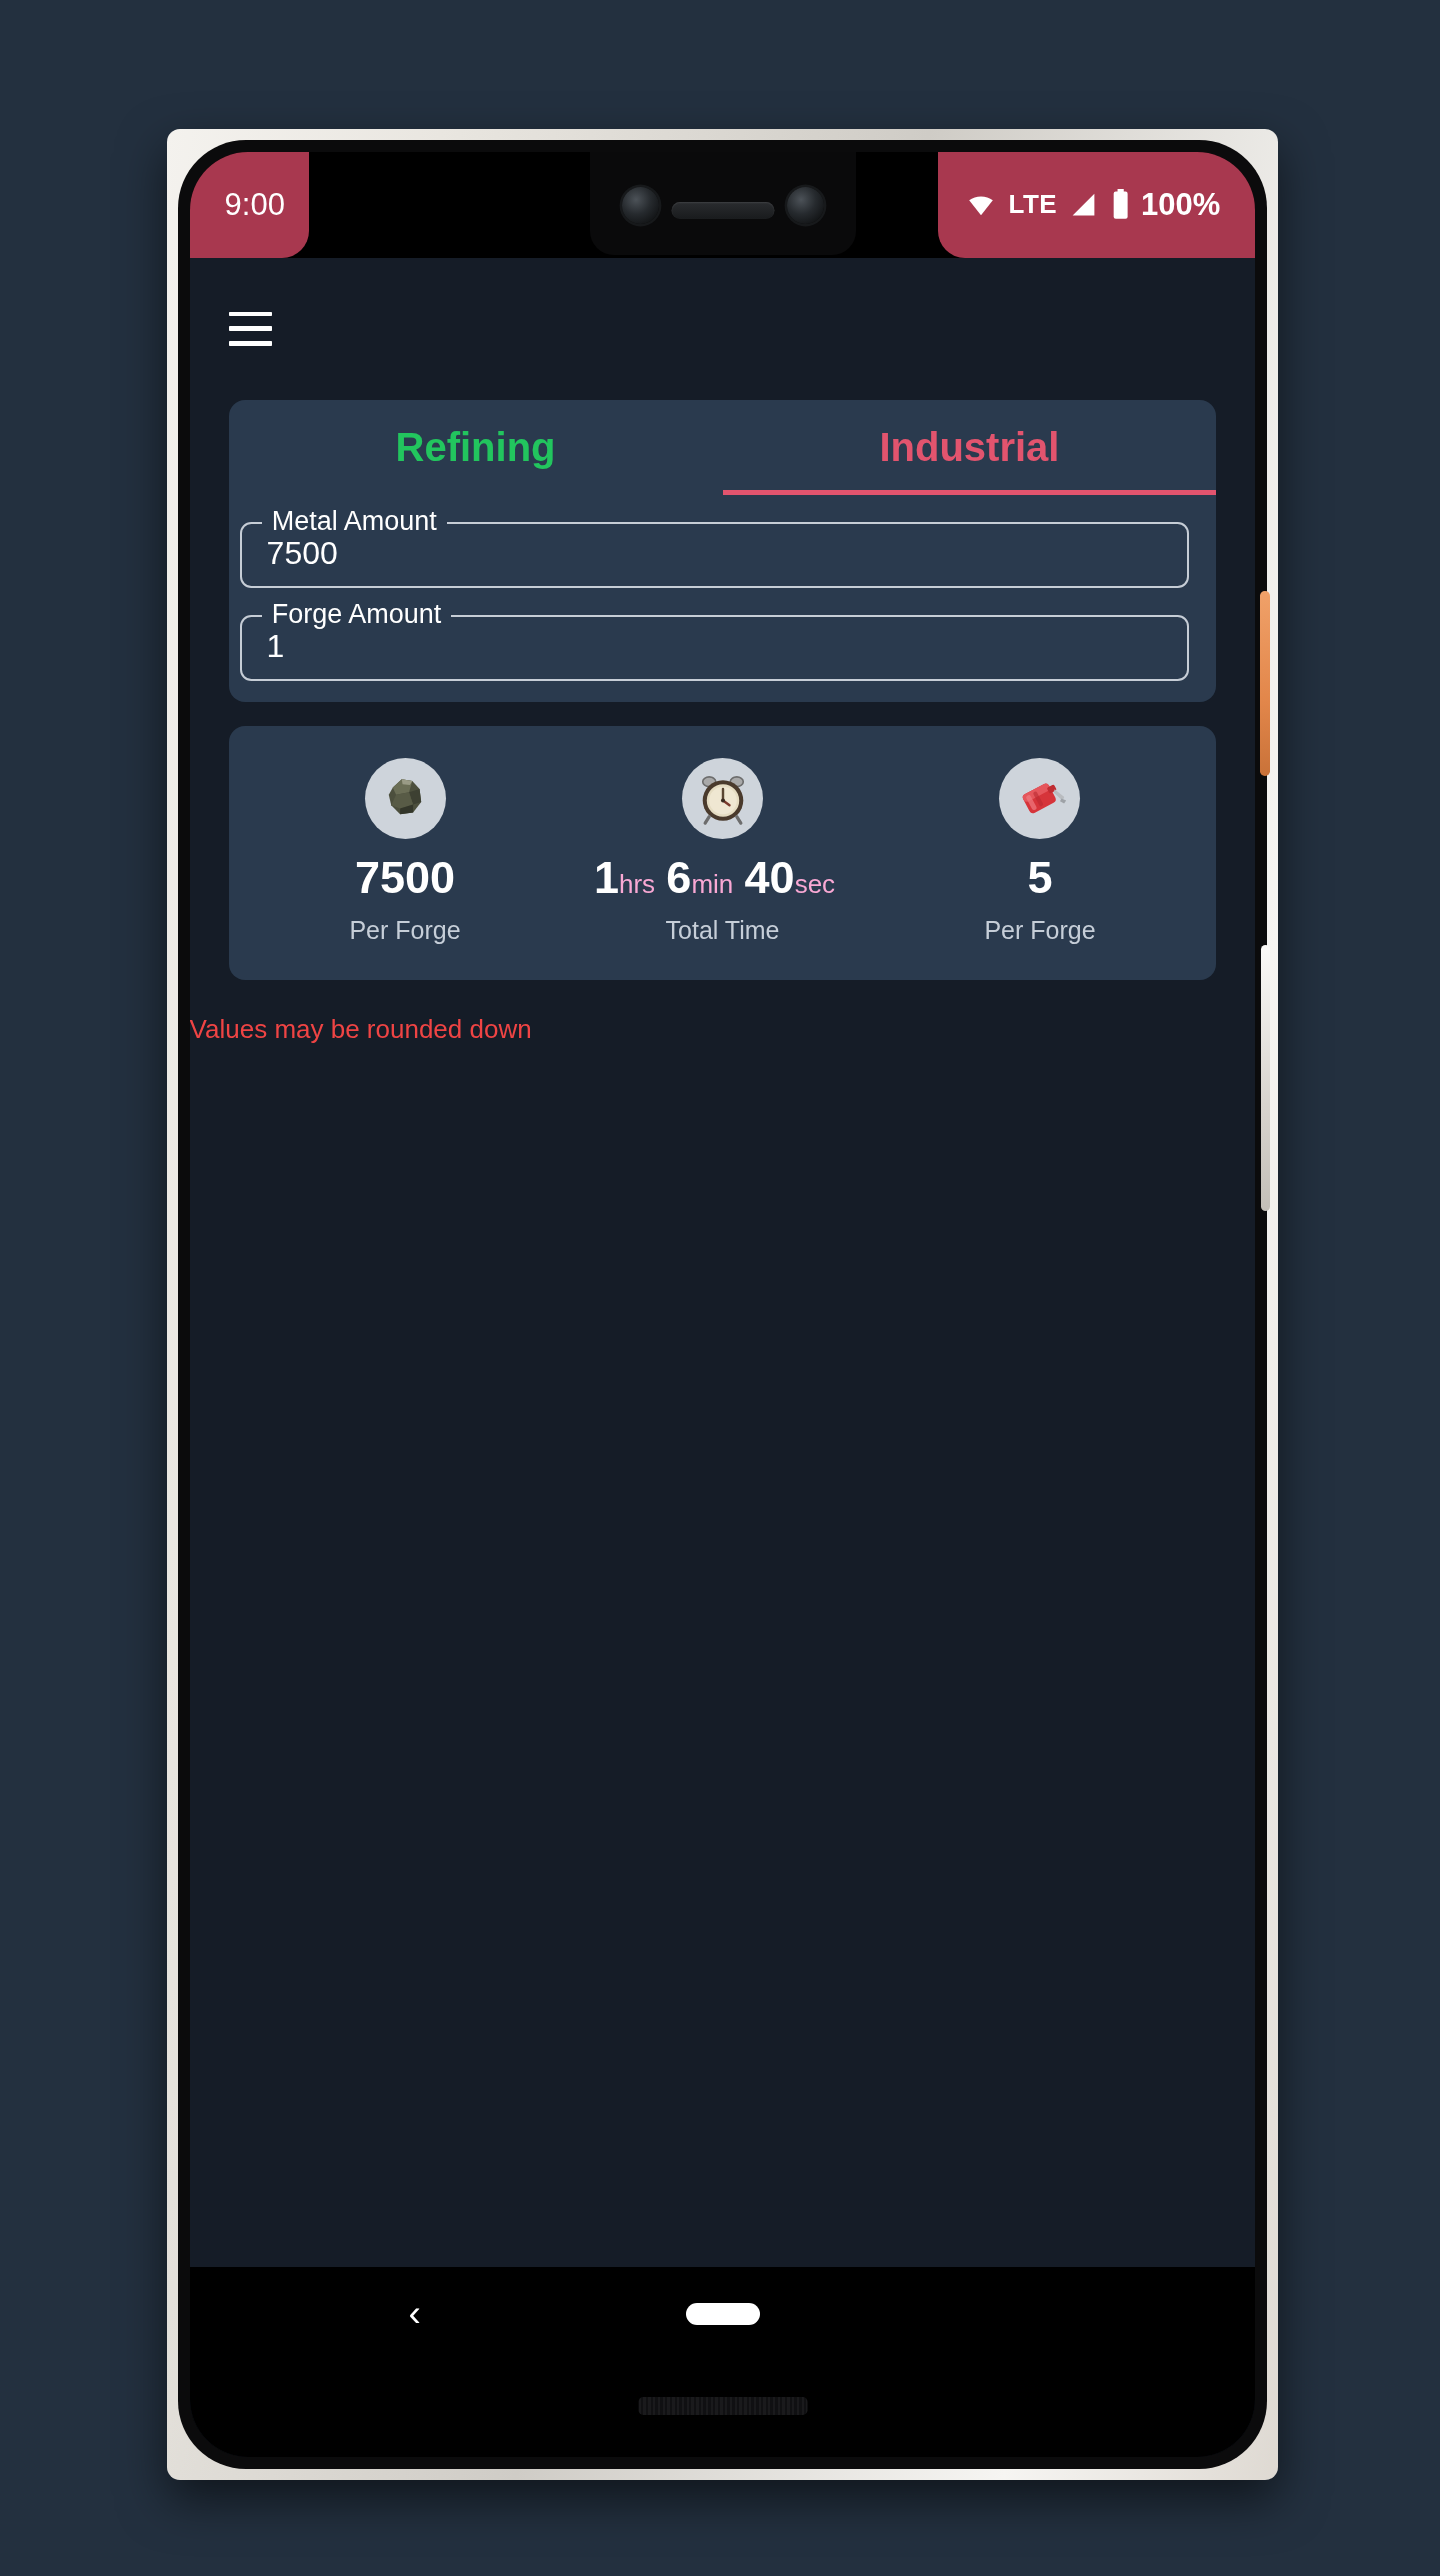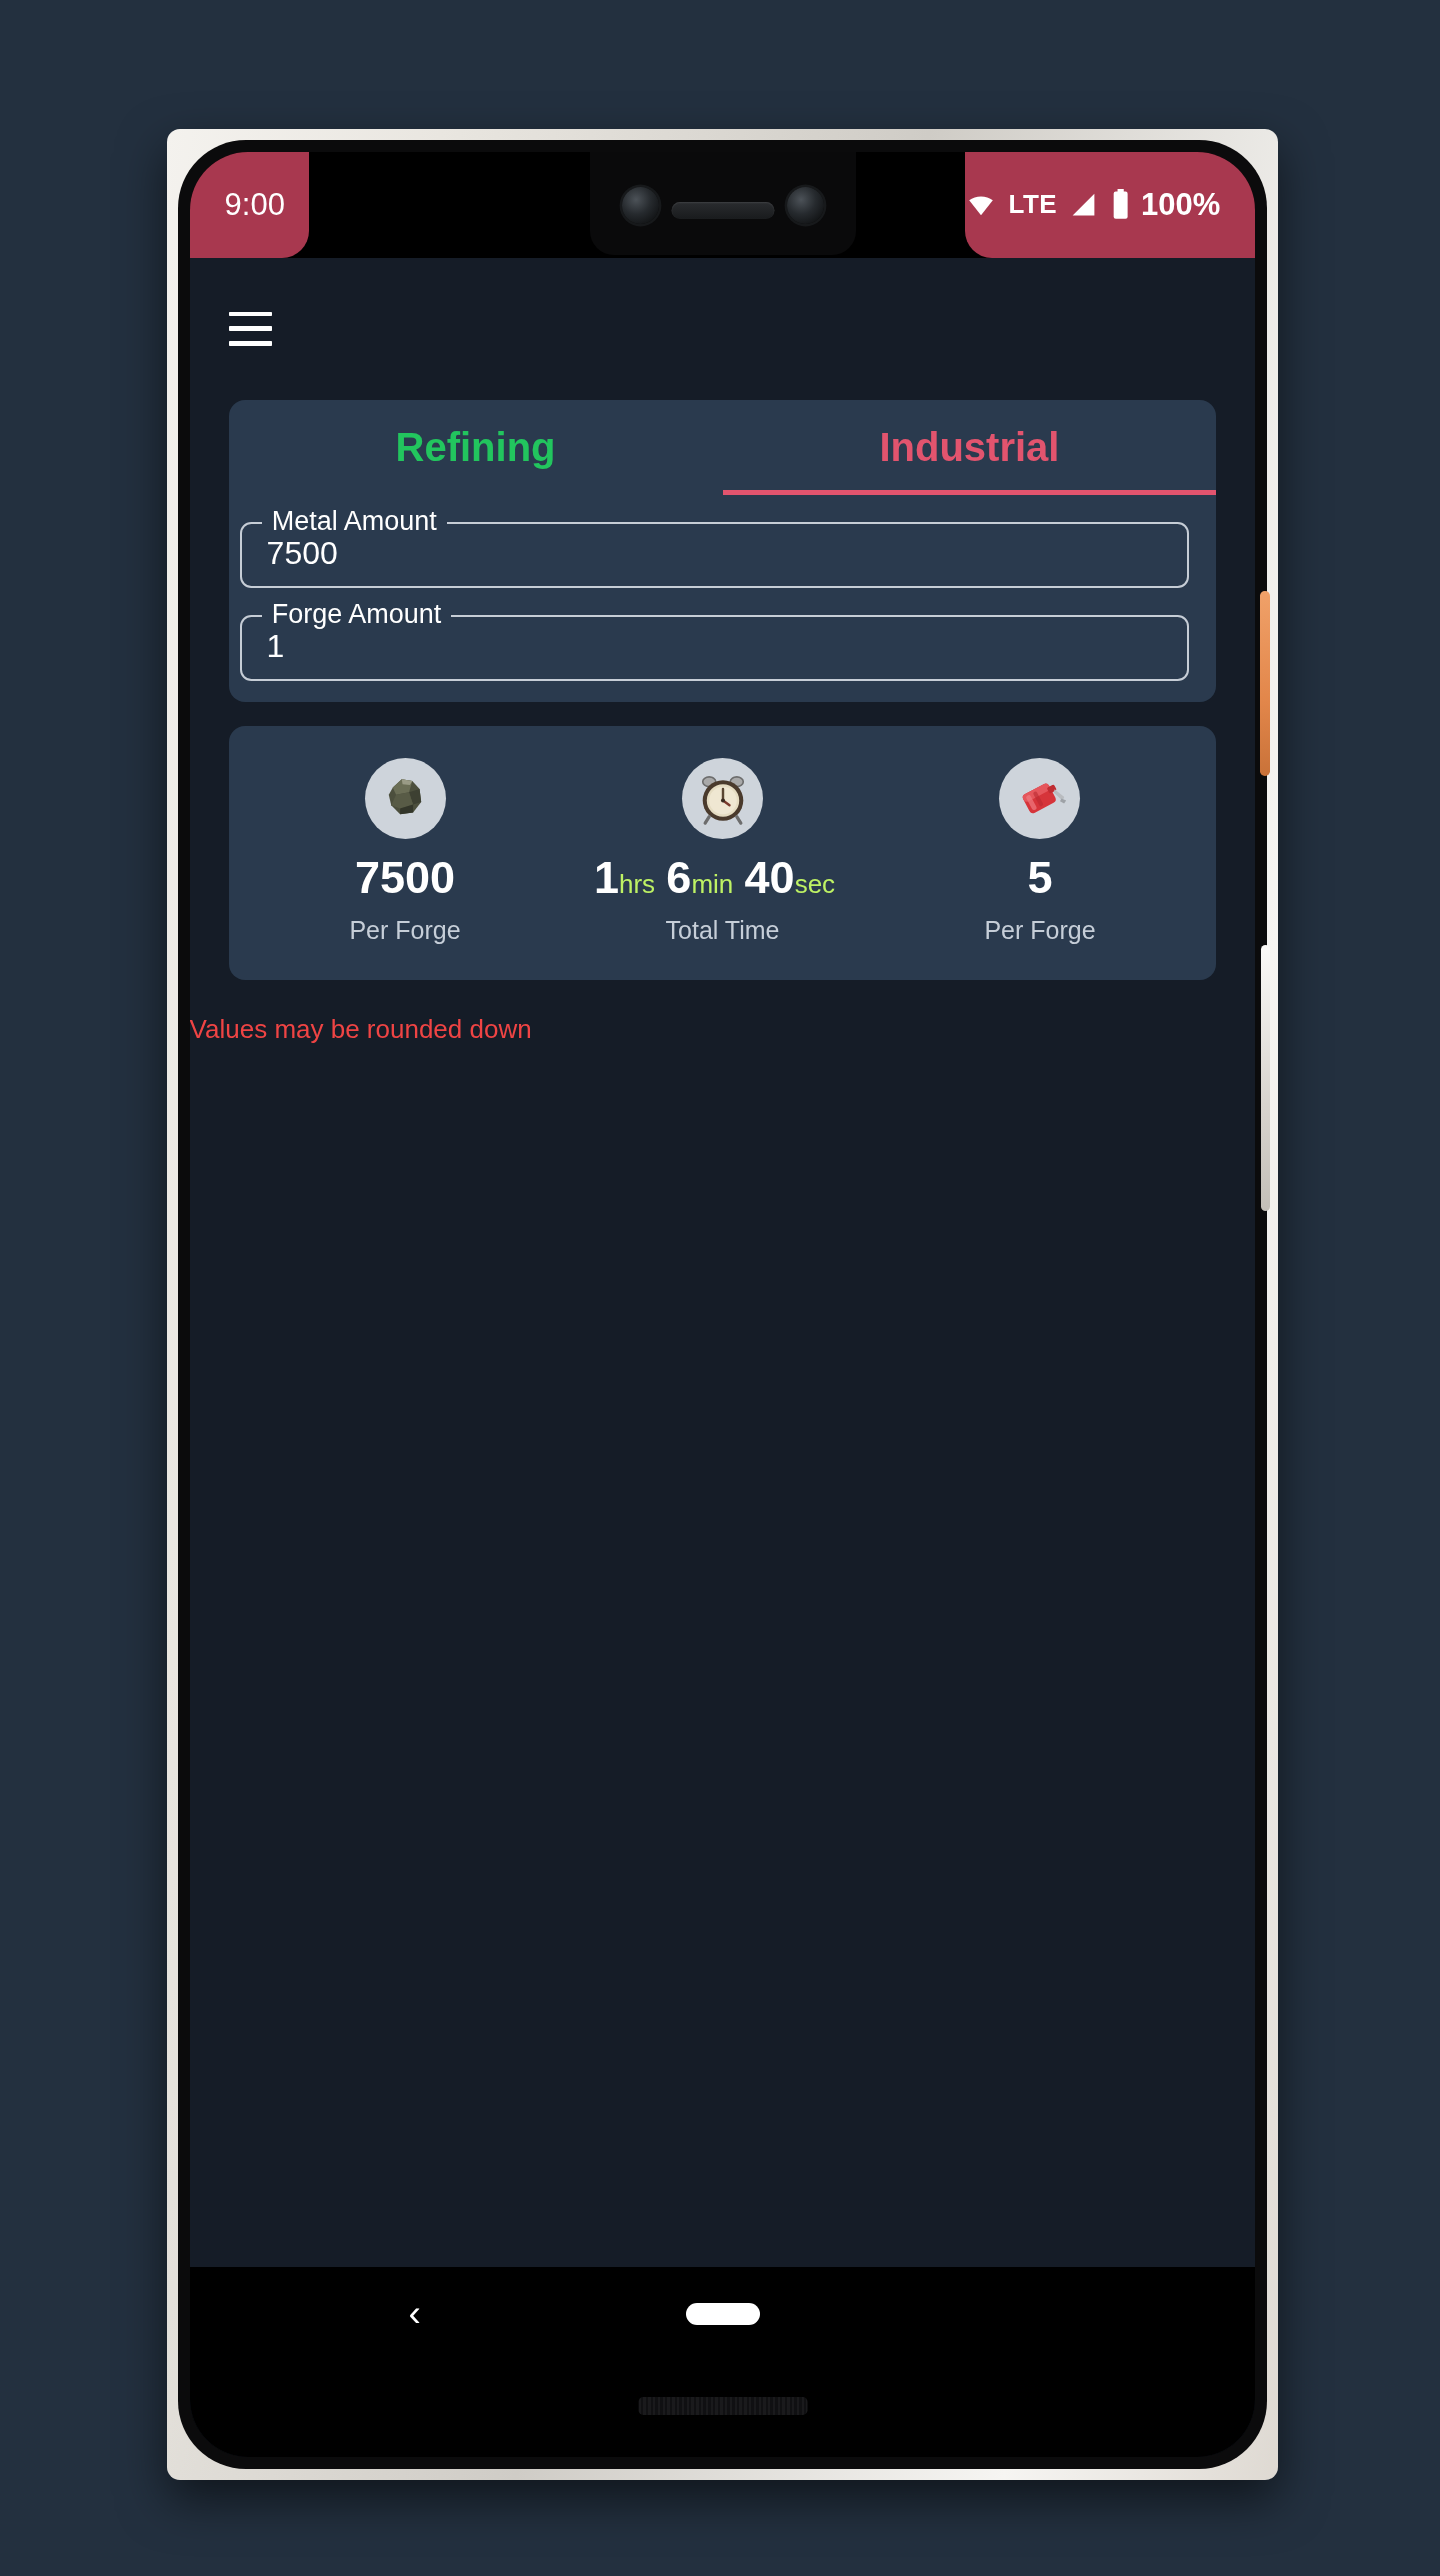--- a/index.html
+++ b/index.html
@@ -114,20 +114,21 @@
   }
   #status-left {
     padding-left: 35px;
     padding-right: 24px;
     border-bottom-right-radius: 27px;
     font-size: 31px;
     font-weight: 500;
   }
   #status-right {
     padding-right: 35px;
+    padding-left: 27px;
     border-bottom-left-radius: 27px;
     gap: 11.3px;
     font-size: 31px;
     font-weight: 600;
   }
   .status-icon { display: inline-flex; align-items: center; }
   #lte-label { font-size: 26px; font-weight: 600; letter-spacing: 0.4px; }
   #battery-percent { font-size: 31px; font-weight: 600; }
 
   
@@ -254,21 +255,21 @@
     color: #ffffff;
     font-size: 45px;
     font-weight: 700;
     line-height: 1;
     margin-bottom: 16px;
     white-space: nowrap;
   }
   .result-value .unit {
     font-size: 26px;
     font-weight: 400;
-    color: #bef264;
+    color: #f9a8d4;
     margin-right: 11.3px;
   }
   .result-value .unit:last-child { margin-right: 16px; }
   .result-label {
     color: #c6ced8;
     font-size: 25px;
   }
 
   #footnote {
     text-align: left;

